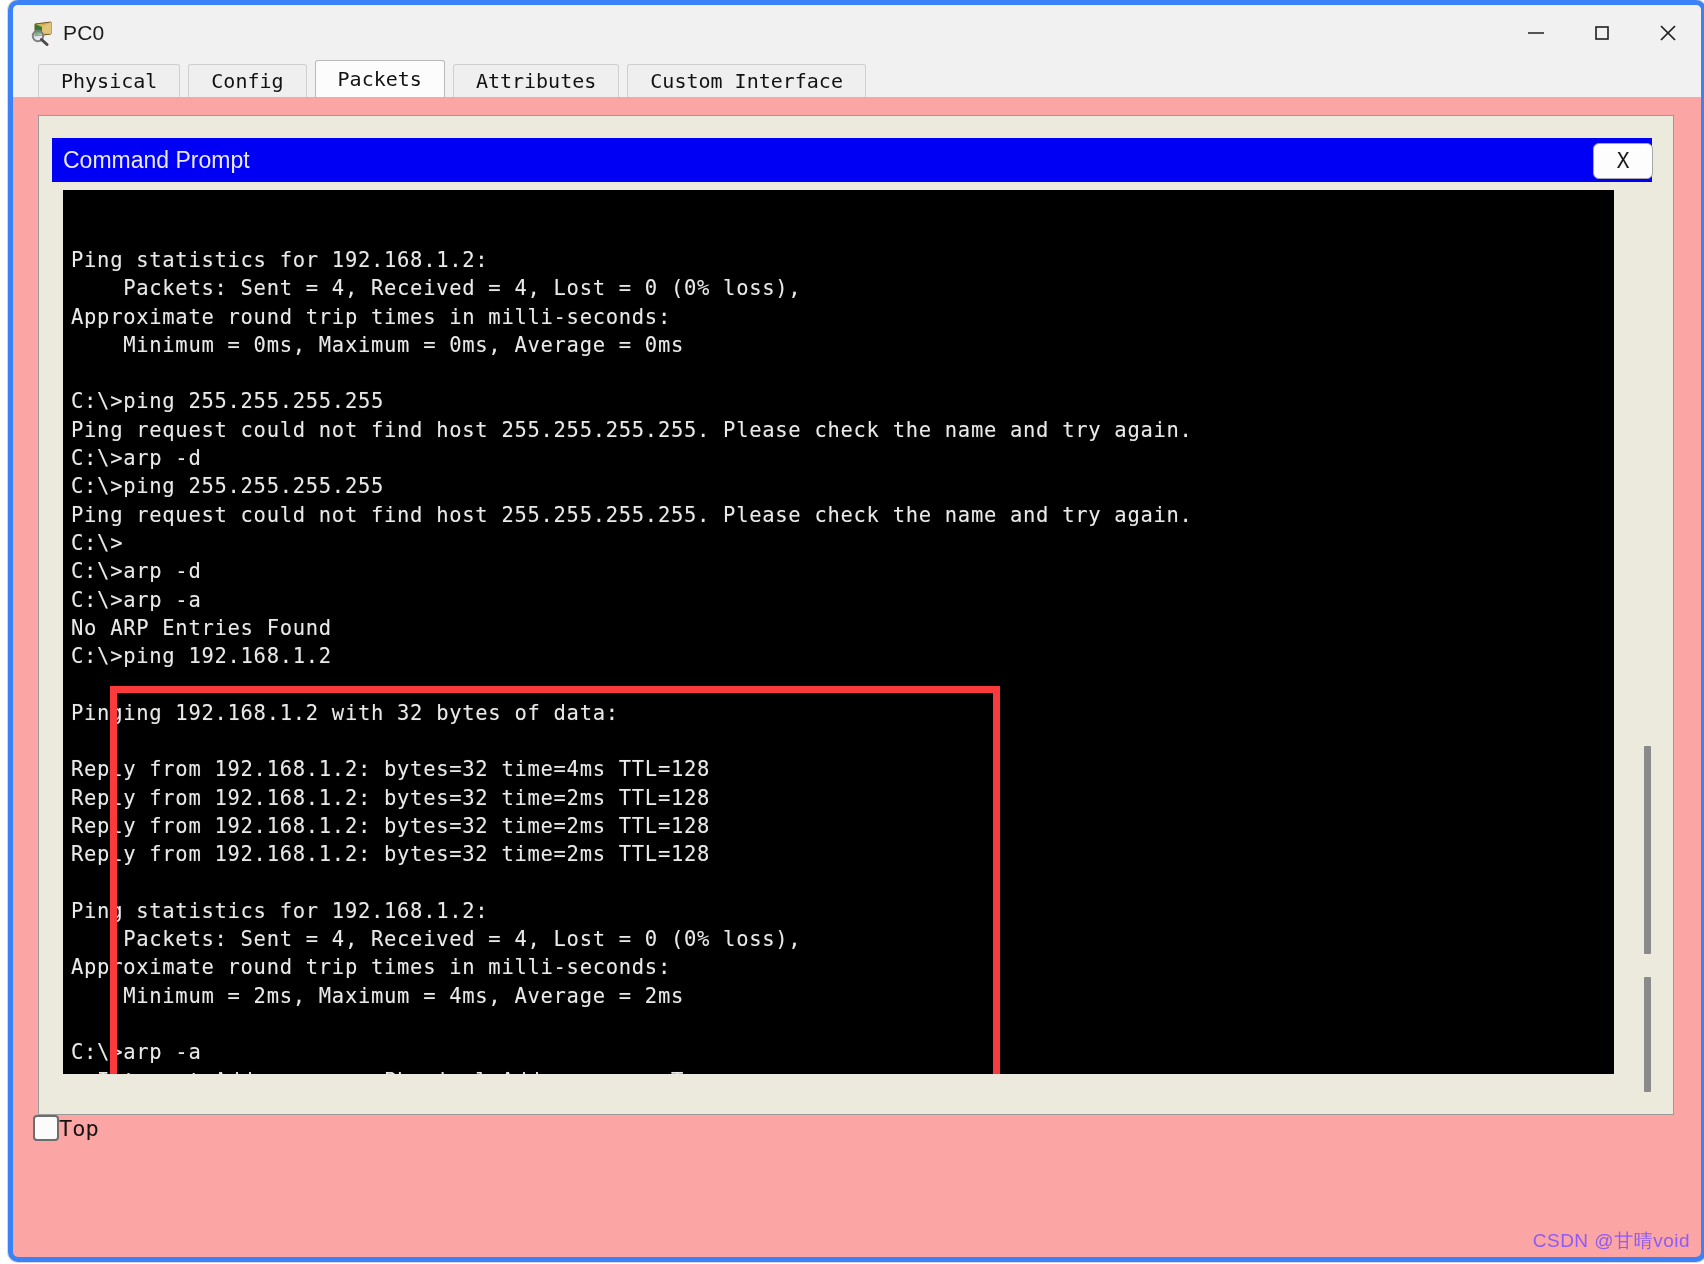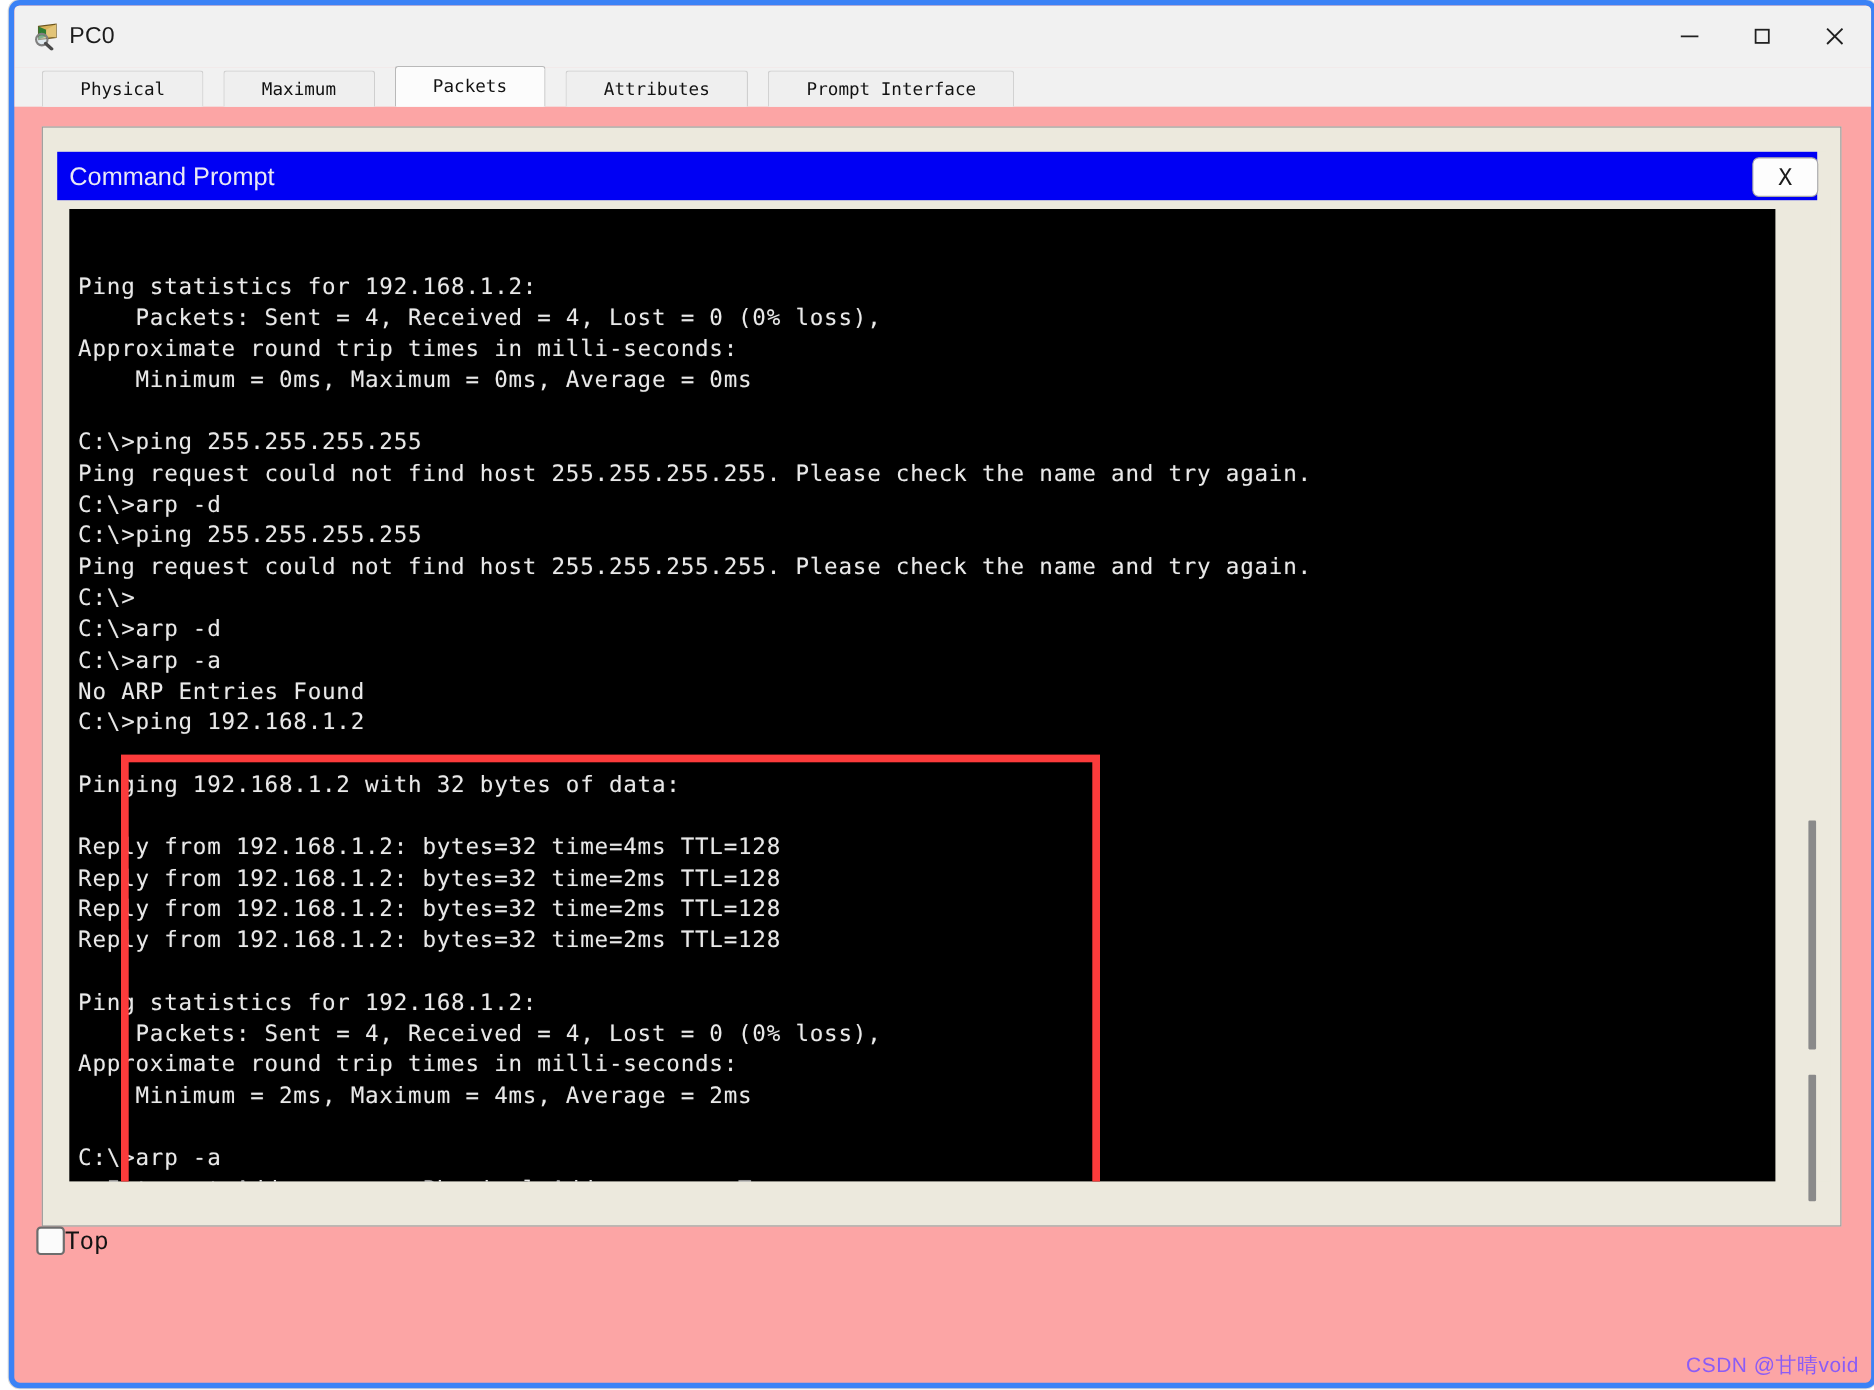--- a/index.html
+++ b/index.html
@@ -35,27 +35,27 @@
   #tabstrip{
     position:absolute;left:0;top:56px;width:100%;height:36px;
     background:#f1f1f1;
   }
   #tabs{
     position:absolute;left:25px;bottom:0;display:flex;align-items:flex-end;
     font-family:"DejaVu Sans Mono","Liberation Mono",monospace;
   }
   .tab{
     height:32px;line-height:32px;
-    padding:0 34px;
-    font-size:16px;color:#121212;
+    padding:0 22px;
+    font-size:20px;color:#121212;
     background:#efefef;
     border:1px solid #cfcfcf;
     border-bottom:none;
     border-top-left-radius:3px;border-top-right-radius:3px;
-    margin-right:18px;
+    margin-right:8px;
     cursor:default;
     white-space:nowrap;
   }
   .tab.active{
     background:#fcfcfc;
     height:36px;line-height:36px;
     border-color:#b9b9b9;
     position:relative;z-index:3;
   }
 
@@ -180,24 +180,24 @@
             <line x1="6" y1="6" x2="20" y2="20" stroke="#202020" stroke-width="1.7"></line>
             <line x1="20" y1="6" x2="6" y2="20" stroke="#202020" stroke-width="1.7"></line>
           </svg>
       </div>
     </div>
   </div>
 
   <div id="tabstrip">
     <div id="tabs">
       <div class="tab">Physical</div>
-      <div class="tab">Maximum</div>
+      <div class="tab">Config</div>
       <div class="tab active">Packets</div>
       <div class="tab">Attributes</div>
-      <div class="tab">Prompt Interface</div>
+      <div class="tab">Custom Interface</div>
     </div>
   </div>
 
   <div id="desktop-panel">
     <div id="cmd-window">
 
       <div id="cmd-titlebar">
         <span id="cmd-title">Command Prompt</span>
       </div>
       <div id="cmd-close">X</div>

